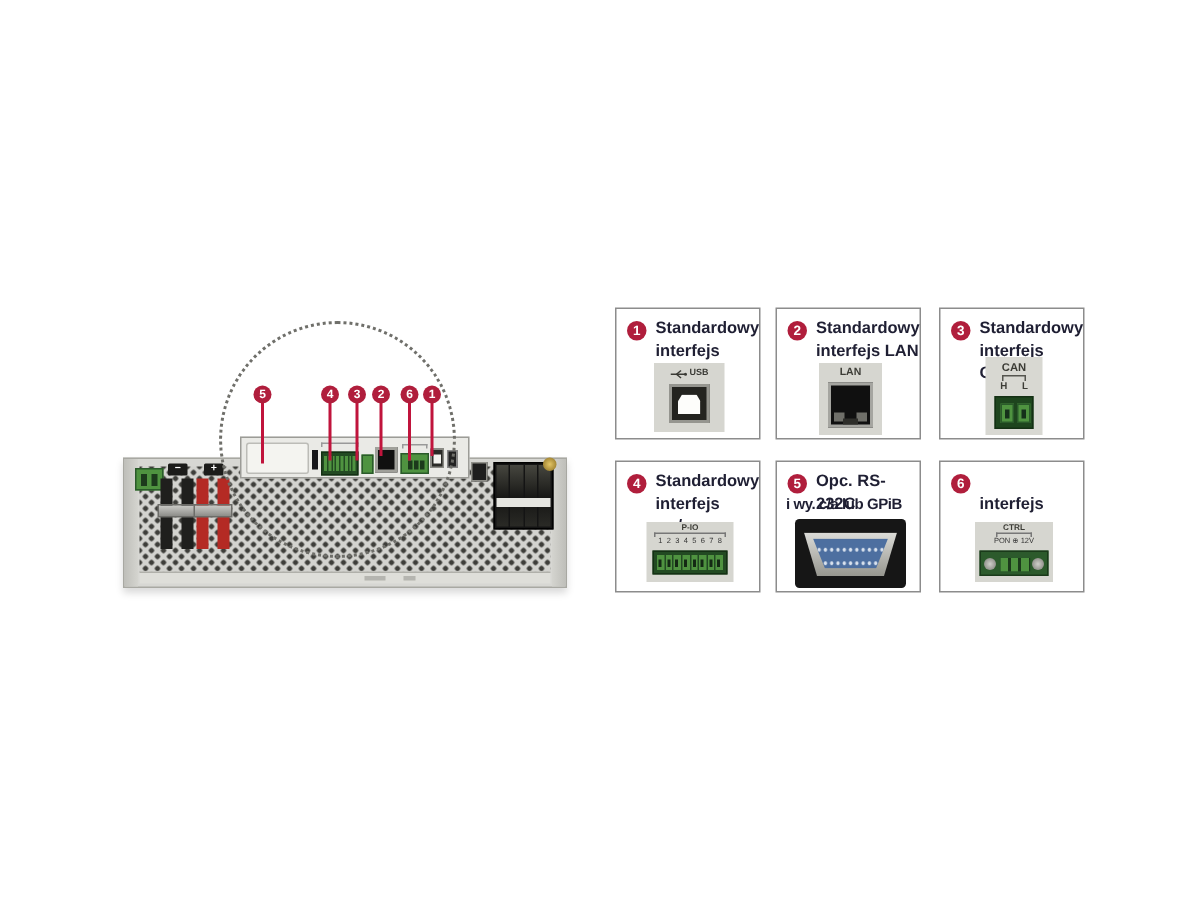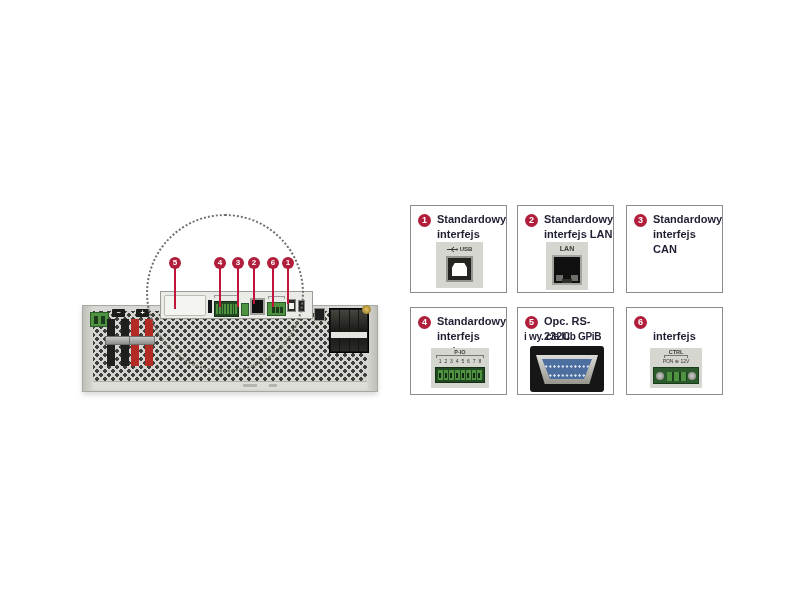--- a/index.html
+++ b/index.html
@@ -243,20 +243,33 @@
         <span class="lan-win r"></span>
         <span class="lan-tab"></span>
       </div>
     </div>
   </div>
 
   <div class="box b3">
     <div class="badge">3</div>
     <div class="t1">Standardowy</div>
     <div class="t2">interfejs CAN</div>
+    <div class="panel panel-can">
+      <div class="plabel can-label">CAN</div>
+      <div class="can-bracket"></div>
+      <div class="plabel can-pins">H L</div>
+      <div class="can-block">
+        <span class="can-cell l">
+            <i></i>
+          </span>
+        <span class="can-cell r">
+            <i></i>
+          </span>
+      </div>
+    </div>
   </div>
 
   <div class="box b4">
     <div class="badge">4</div>
     <div class="t1">Standardowy</div>
     <div class="t2">interfejs we/wy</div>
     <div class="panel panel-pio">
       <div class="plabel pio-label">P-IO</div>
       <div class="pio-bracket"></div>
       <div class="plabel pio-nums">1 2 3 4 5 6 7 8</div>

